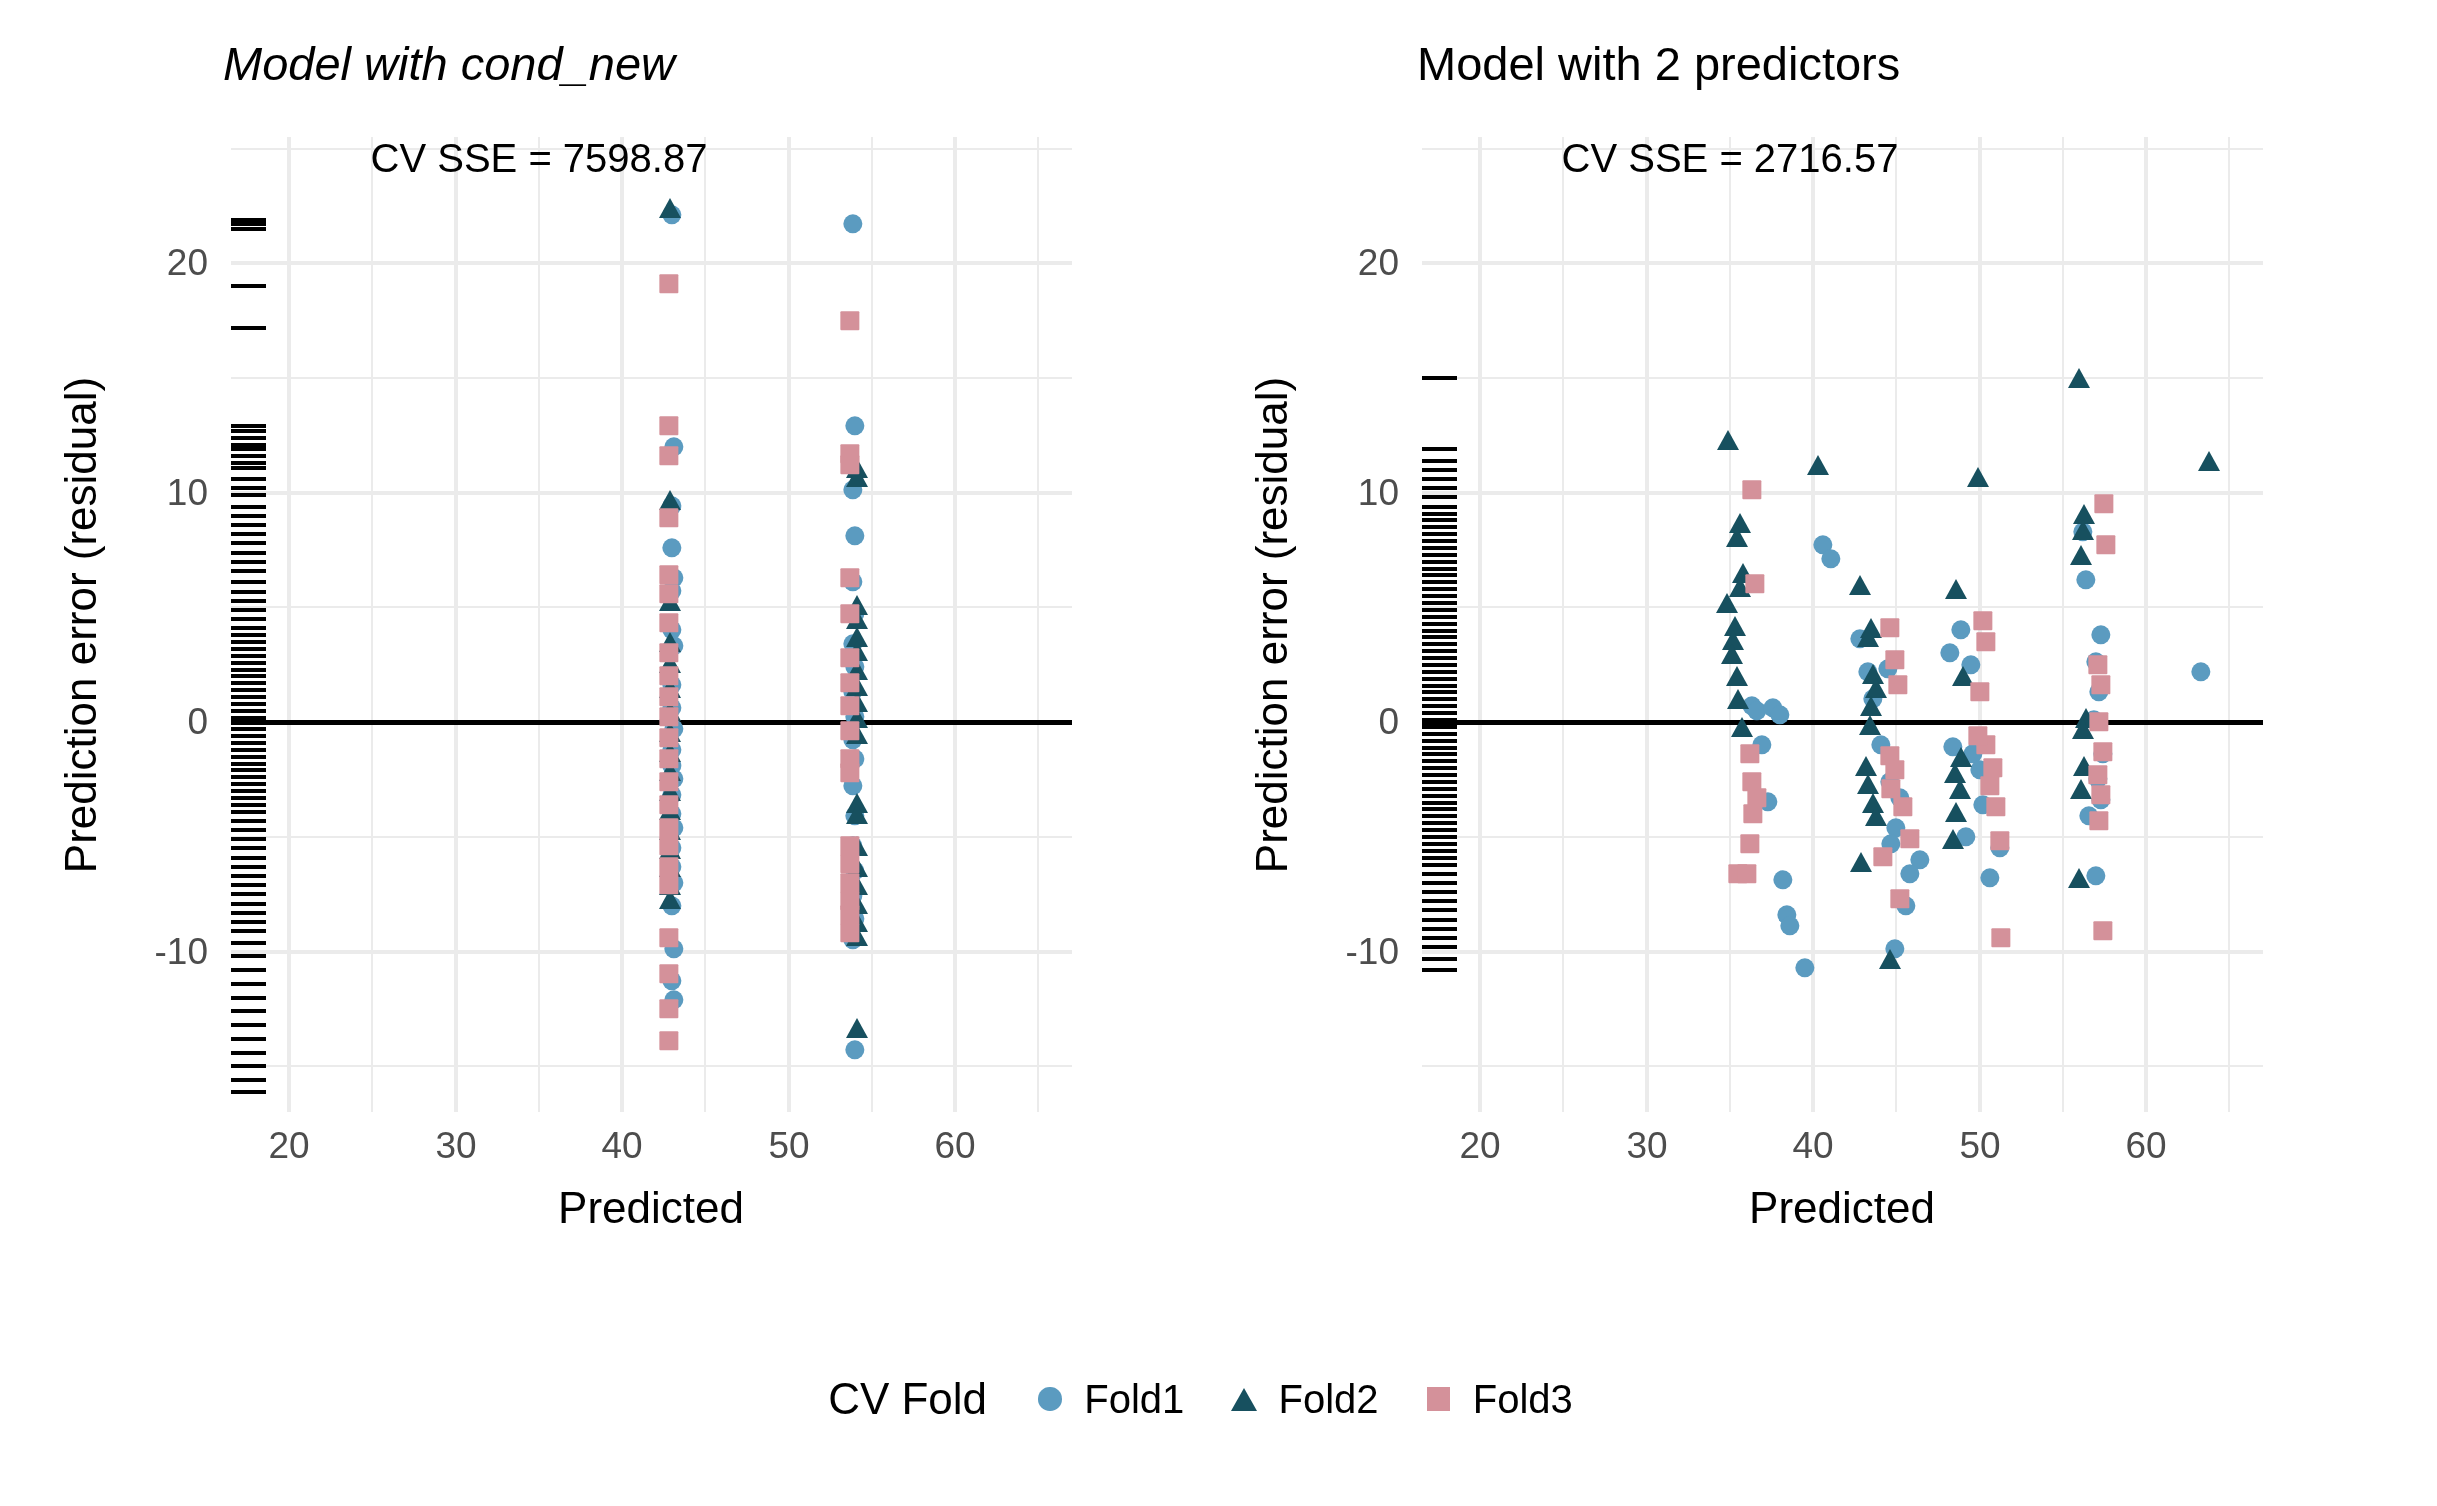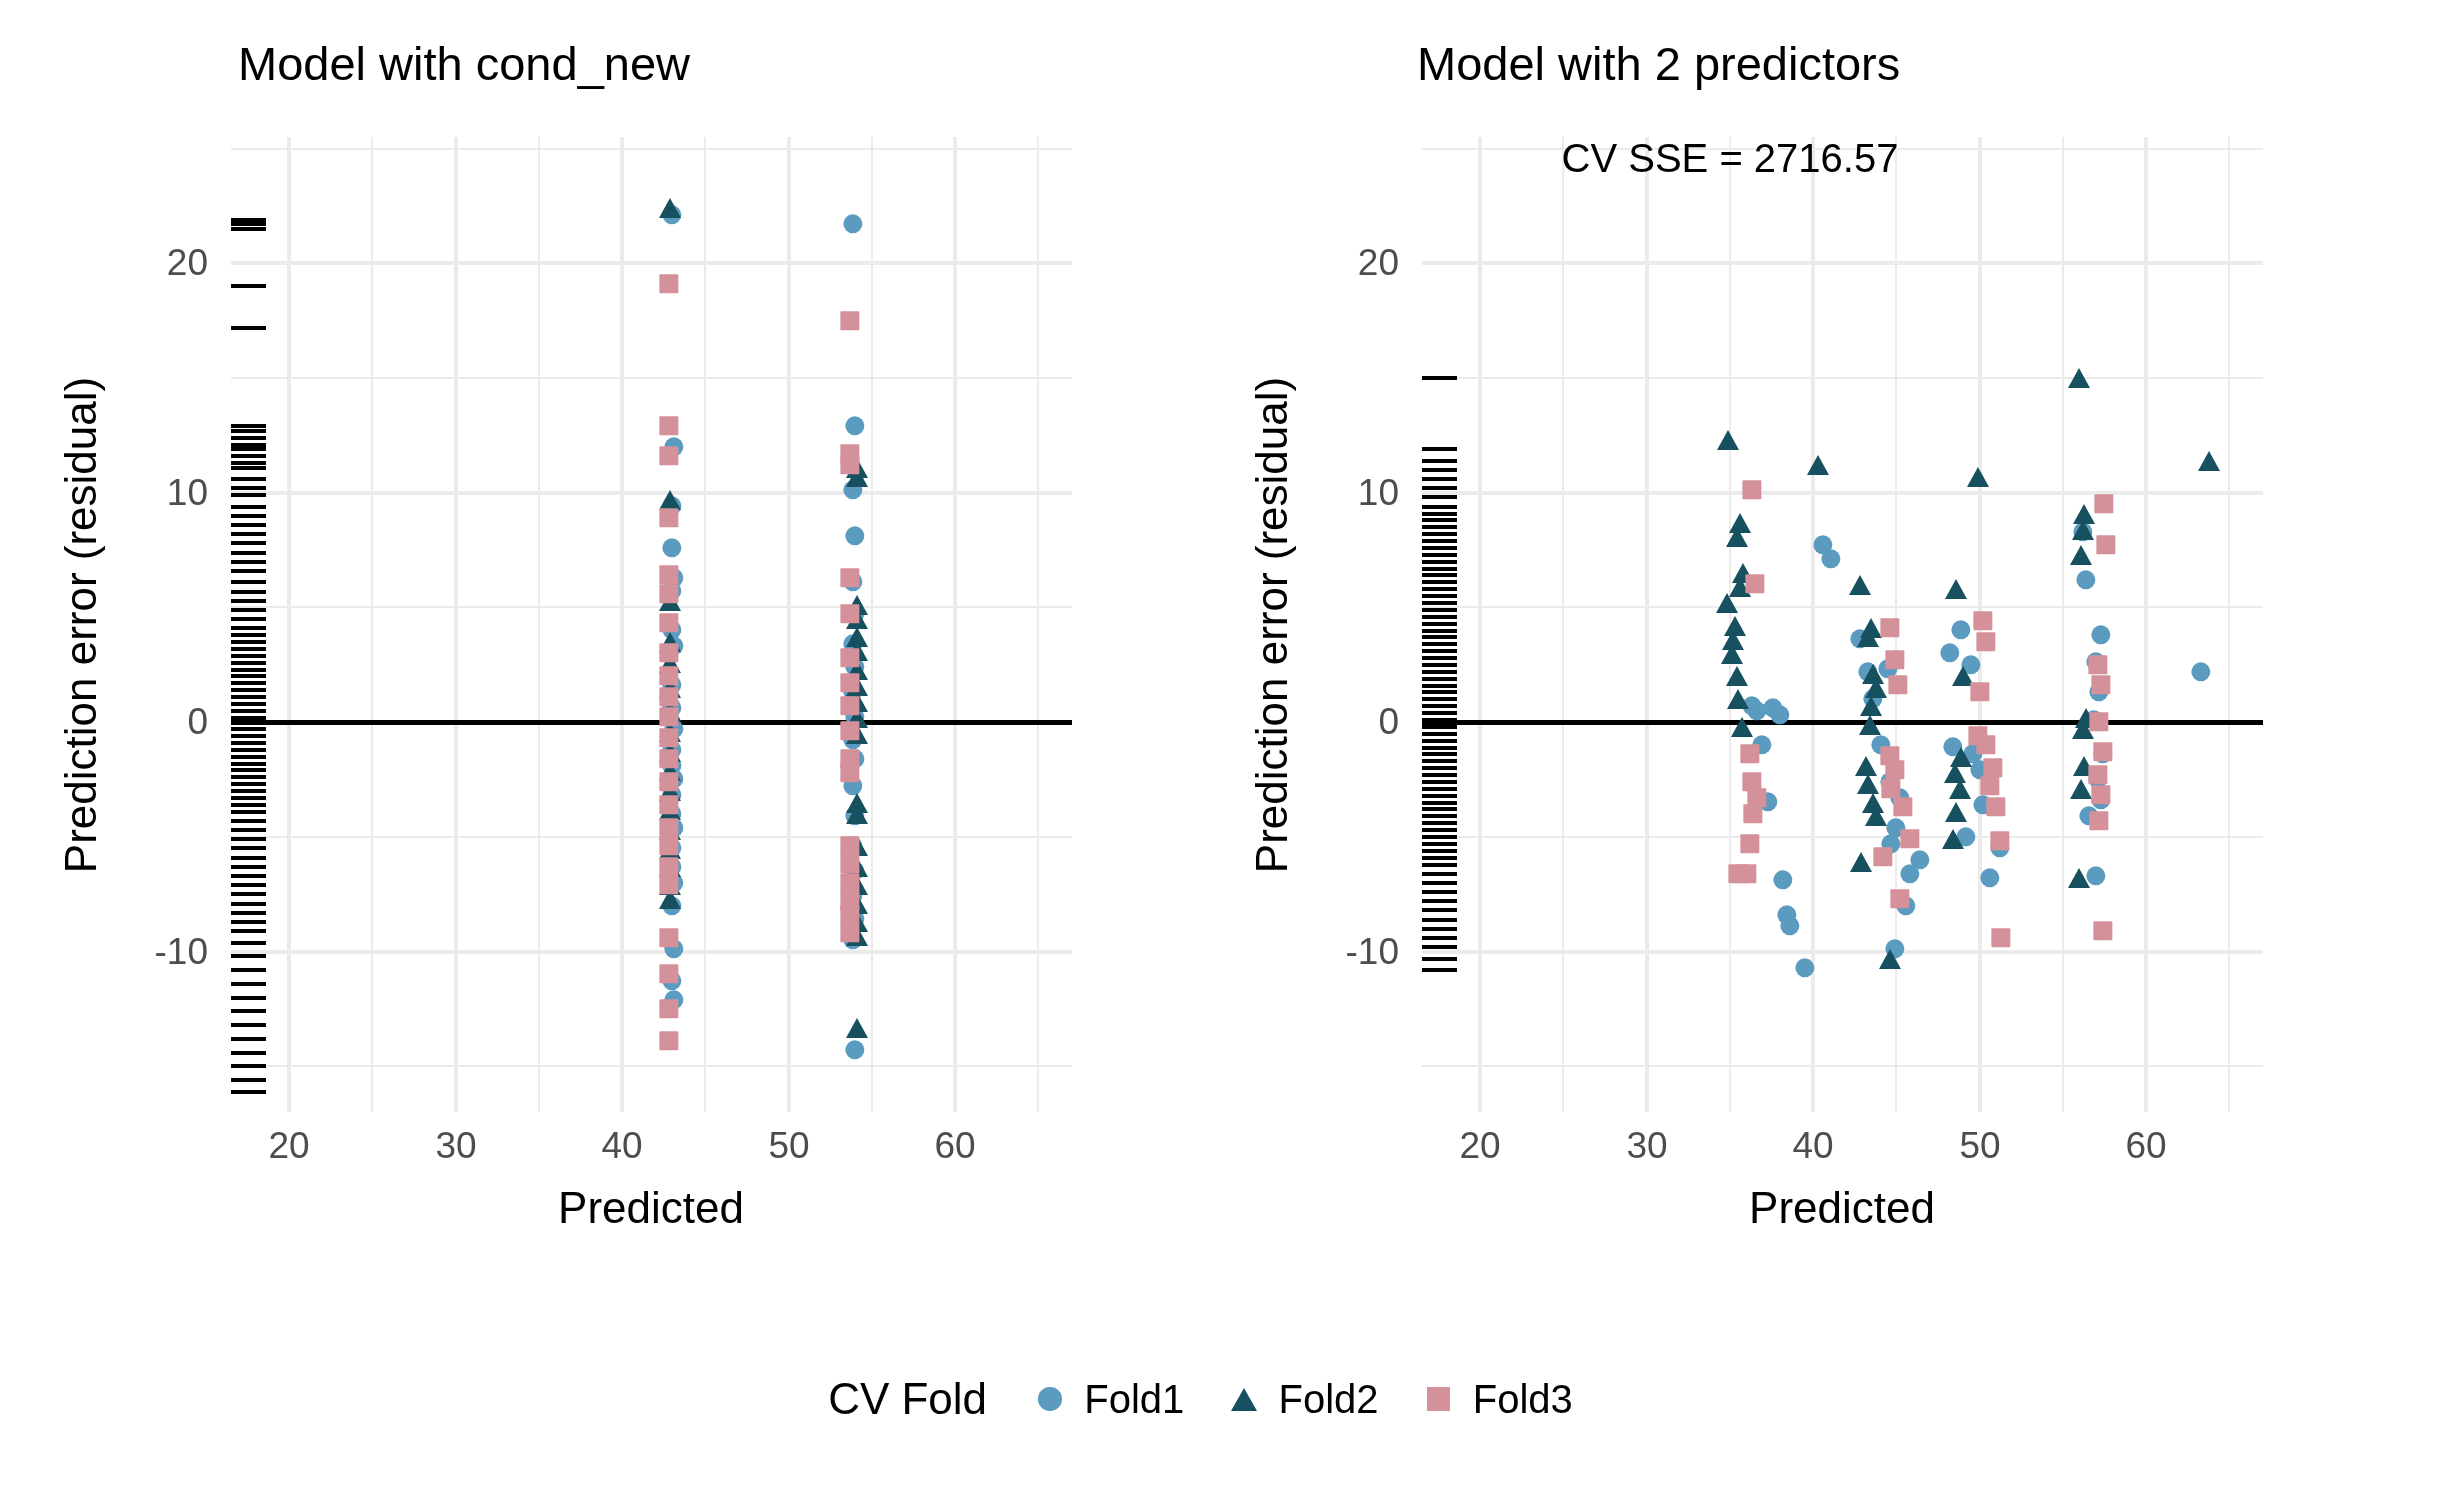--- a/index.html
+++ b/index.html
@@ -6,21 +6,21 @@
   body{width:2438px;height:1506px;font-family:"Liberation Sans",sans-serif;-webkit-font-smoothing:antialiased;}
   .figure{position:relative;width:2438px;height:1506px;background:#fff;overflow:hidden;}
 
   
   .panel{position:absolute;top:137px;height:975px;}
   .panel.left{left:231px;width:841px;}
   .panel.right{left:1422px;width:841px;}
 
   .panel-title{position:absolute;top:36px;font-size:47px;color:#000;
                font-family:"Liberation Sans",sans-serif;font-weight:400;white-space:nowrap;}
-  .panel-title.left{left:238px;}
+  .panel-title.left{left:223px;font-style:italic;}
   .panel-title.right{left:1417px;}
 
   .plot-bg{position:absolute;left:0;top:0;width:100%;height:100%;background:#ffffff;}
 
   .gridline{position:absolute;background:#ebebeb;}
   .gridline.v{width:3.6px;top:0;height:100%;}
   .gridline.v.minor{width:2px;}
   .gridline.h{height:3.6px;left:0;width:100%;}
   .gridline.h.minor{height:2px;}
 
@@ -292,20 +292,21 @@
       <div class="mark square" style="left: 619px; top: 709px; width: 19.3px; height: 19.3px; background: rgb(212, 145, 154);"></div>
       <div class="mark square" style="left: 619px; top: 727px; width: 19.3px; height: 19.3px; background: rgb(212, 145, 154);"></div>
       <div class="mark square" style="left: 619px; top: 746px; width: 19.3px; height: 19.3px; background: rgb(212, 145, 154);"></div>
       <div class="mark square" style="left: 619px; top: 764px; width: 19.3px; height: 19.3px; background: rgb(212, 145, 154);"></div>
       <div class="mark square" style="left: 619px; top: 778px; width: 19.3px; height: 19.3px; background: rgb(212, 145, 154);"></div>
       <div class="mark square" style="left: 619px; top: 796px; width: 19.3px; height: 19.3px; background: rgb(212, 145, 154);"></div>
     </div>
 
   <div class="axis-title-y" id="ytitle-left" style="left: 56px; top: 625px; transform: rotate(-90deg) translateX(-50%);">Prediction error (residual)</div>
   <div class="axis-title-x" id="xtitle-left" style="left: 651px;">Predicted</div>
+  <div class="annot" id="annot-left" style="left: 539px; top: 136px;">CV SSE = 7598.87</div>
 
   <div class="panel-title right">Model with 2 predictors</div>
 
   <div class="panel right" id="panel-right">
     <div class="plot-bg"></div>
   <div class="gridline v minor" style="left: 140px;"></div>
       <div class="gridline v minor" style="left: 307px;"></div>
       <div class="gridline v minor" style="left: 473px;"></div>
       <div class="gridline v minor" style="left: 640px;"></div>
       <div class="gridline v minor" style="left: 806px;"></div>

